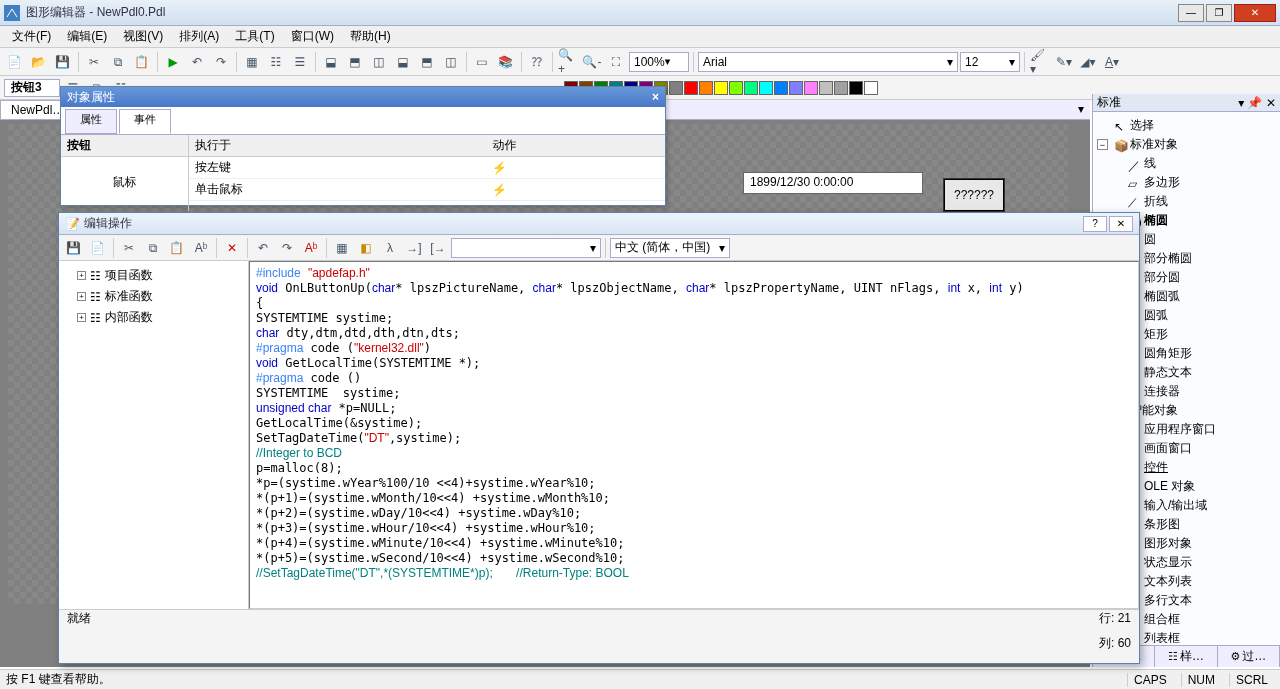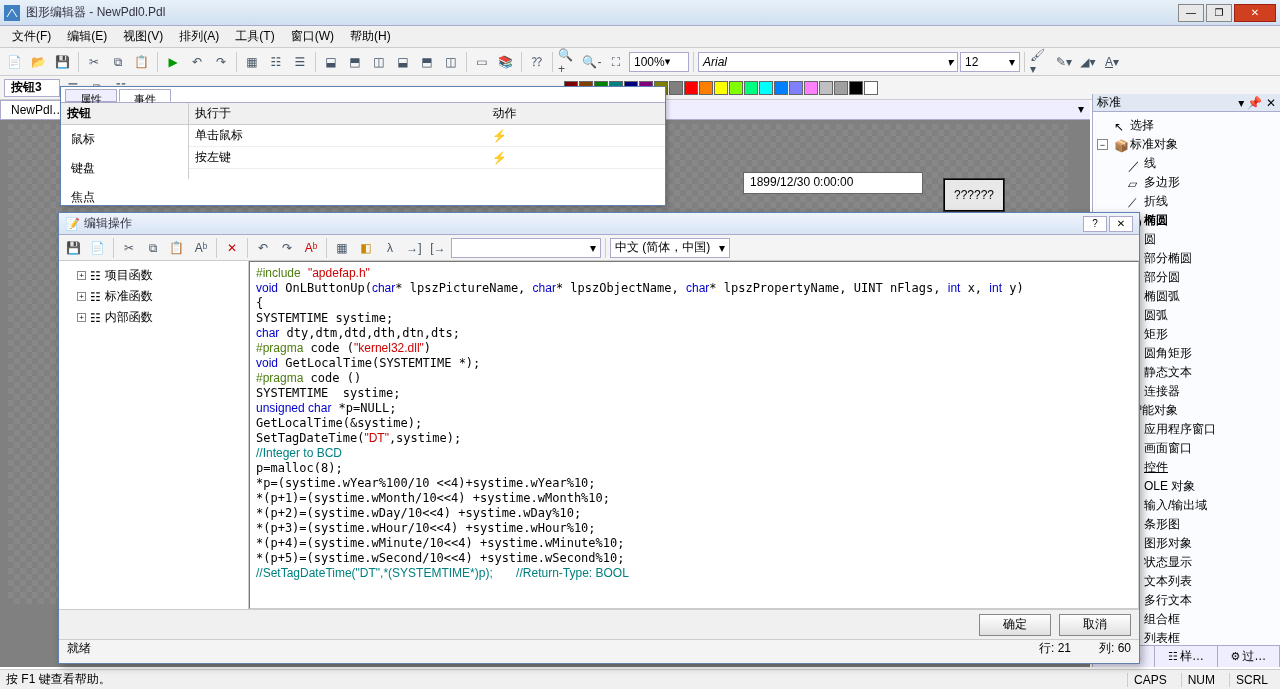--- a/index.html
+++ b/index.html
@@ -9,21 +9,21 @@
 .titlebar .title { flex:1; color:#334; }
 .titlebar .winbtns { display:flex; gap:2px; }
 .winbtn { width:26px; height:18px; border:1px solid #888; background:#e8e8e8; display:flex; align-items:center; justify-content:center; font-size:10px; cursor:pointer; }
 .winbtn.close { background:#d04020; color:#fff; border-color:#a02010; width:42px; }
 .menubar { height:22px; background:#f0f0f0; display:flex; align-items:center; padding:0 4px; border-bottom:1px solid #ccc; }
 .menubar .mi { padding:2px 8px; cursor:pointer; }
 .toolbar1 { height:28px; background:#f4f4f4; border-bottom:1px solid #ccc; display:flex; align-items:center; padding:0 4px; gap:2px; }
 .tbtn { width:22px; height:22px; border:1px solid transparent; display:flex; align-items:center; justify-content:center; cursor:pointer; color:#456; }
 .tsep { width:1px; height:20px; background:#ccc; margin:0 2px; }
 .zoom-sel,.font-sel,.fsize-sel { height:20px; border:1px solid #aac; background:#fff; padding:0 4px; display:flex; align-items:center; font-size:11px; }
-.zoom-sel { width:60px; } .font-sel { width:260px;font-style:italic; } .fsize-sel { width:60px; }
+.zoom-sel { width:60px; } .font-sel { width:260px; } .fsize-sel { width:60px; }
 .toolbar2 { height:24px; background:#f4f4f4; border-bottom:1px solid #ccc; display:flex; align-items:center; padding:0 4px; gap:2px; }
 .label75 { height:18px; min-width:56px; border:1px solid #aac; padding:0 6px; background:#fff; display:flex; align-items:center; font-weight:bold; }
 .color-row { display:flex; gap:1px; margin-left:8px; }
 .color-sw { width:14px; height:14px; border:1px solid #666; display:block; }
 .canvas-area { position:absolute; left:0; top:100px; right:190px; bottom:22px; background:#808080; overflow:hidden; }
 .canvas-docs { position:absolute; left:0; top:0; right:0; height:20px; background:#eef; display:flex; border-bottom:1px solid #aac; }
 .doc-tab { padding:2px 10px; background:#fff; border:1px solid #aac; border-bottom:none; font-size:11px; }
 .doc-tab .x { margin-left:6px; color:#888; cursor:pointer; }
 .canvas-inner { position:absolute; left:8px; top:24px; width:1060px; height:480px; background:repeating-conic-gradient(#808080 0 25%,#888 0 50%) 0 0/12px 12px; }
 .canvas-text { position:absolute; left:735px; top:48px; width:180px; height:22px; background:#fff; border:1px solid #666; padding:2px 6px; }
@@ -33,49 +33,49 @@
 .rp-head .pin { margin-left:auto; cursor:pointer; }
 .rp-tree { padding:4px 2px; overflow:auto; height:calc(100% - 42px); }
 .tree-item { display:flex; align-items:center; padding:1px 2px 1px 18px; cursor:pointer; gap:4px; }
 .tree-item .exp { width:11px; height:11px; border:1px solid #888; display:inline-flex; align-items:center; justify-content:center; font-size:9px; margin-right:2px; background:#fff; }
 .ti-icon { width:12px; height:12px; display:inline-block; }
 .rp-tabs { position:absolute; bottom:0; left:0; right:0; height:22px; border-top:1px solid #aac; display:flex; background:#eef; }
 .rp-tab { flex:1; display:flex; align-items:center; justify-content:center; border-right:1px solid #aac; font-size:11px; cursor:pointer; gap:2px; }
 .prop-window { position:absolute; left:60px; top:86px; width:606px; height:120px; background:#fff; border:1px solid #6080b0; box-shadow:2px 2px 4px rgba(0,0,0,0.2); z-index:5; }
 .prop-head { height:20px; background:linear-gradient(#6898d8,#4878c8); color:#fff; display:flex; align-items:center; padding:0 6px; font-size:11px; }
 .prop-head .x { margin-left:auto; cursor:pointer; font-weight:bold; }
-.prop-tabs { height:16px; border-bottom:1px solid #aac; display:flex; padding:2px 4px 0; gap:2px; }
+.prop-tabs { height:28px; border-bottom:1px solid #aac; display:flex; padding:2px 4px 0; gap:2px; }
 .ptab { padding:2px 14px; border:1px solid #aac; background:#eef; cursor:pointer; font-size:11px; }
 .ptab.active { background:#fff; border-bottom-color:#fff; }
 .prop-body { display:flex; height:calc(100% - 42px); }
 .prop-left { width:128px; border-right:1px solid #ccc; }
 .prop-left .hdr { background:#f0f0f0; padding:2px 6px; font-weight:bold; border-bottom:1px solid #ccc; }
-.prop-left .li { padding:6px 10px; cursor:pointer; }
+.prop-left .li { padding:17px 10px; cursor:pointer;text-align:center; }
 .prop-right { flex:1; }
 .prop-right table { width:100%; border-collapse:collapse; }
 .prop-right th { background:#f0f0f0; text-align:left; padding:2px 6px; border-bottom:1px solid #ccc; font-weight:normal; }
 .prop-right td { padding:2px 6px; border-bottom:1px solid #eee; }
 .prop-right tr.sel td { background:#2070d0; color:#fff; }
 .edit-window { position:absolute; left:58px; top:212px; width:1082px; height:452px; background:#f4f4f4; border:1px solid #6080b0; box-shadow:3px 3px 8px rgba(0,0,0,0.3); z-index:10; }
 .ew-head { height:22px; background:linear-gradient(#eef4fc,#d8e4f4); display:flex; align-items:center; padding:0 6px; border-bottom:1px solid #aac; }
 .ew-head .t { flex:1; color:#334; }
 .ew-head .db { width:24px; height:16px; border:1px solid #aac; margin-left:2px; display:flex; align-items:center; justify-content:center; cursor:pointer; font-size:10px; background:#fff; }
 .ew-tb { height:26px; background:#f4f4f4; border-bottom:1px solid #ccc; display:flex; align-items:center; padding:0 4px; gap:2px; }
 .ew-tb .sel { height:20px; border:1px solid #aac; background:#fff; padding:0 4px; display:flex; align-items:center; min-width:150px; }
 .ew-tb .lang { min-width:120px; }
 .ew-body { display:flex; height:calc(100% - 48px - 30px - 24px); }
 .ew-tree { width:190px; border-right:1px solid #ccc; background:#fff; padding:4px; }
 .ew-tree .ti { display:flex; align-items:center; padding:2px 2px 2px 14px; gap:4px; }
 .ew-tree .exp { width:9px; height:9px; border:1px solid #888; display:inline-flex; align-items:center; justify-content:center; font-size:8px; background:#fff; }
 .ew-code { flex:1; background:#fff; border:1px inset #ccc; padding:4px 6px; font-family:Consolas,monospace; font-size:12px; line-height:15px; white-space:pre; overflow:auto; color:#000; }
-.kw { color:#0000cc; } .str { color:#cc0000; } .pp { color:#4d7c0f; } .cm { color:#008080; }
+.kw { color:#0000cc; } .str { color:#cc0000; } .pp { color:#3b82f6; } .cm { color:#008080; }
 .ew-btns { height:30px; border-top:1px solid #ccc; display:flex; align-items:center; justify-content:flex-end; padding:0 8px; gap:8px; background:#f0f0f0; }
 .ew-btn { width:72px; height:22px; border:1px solid #888; background:linear-gradient(#fff,#e0e0e0); cursor:pointer; }
 .ew-status { height:22px; border-top:1px solid #ccc; display:flex; padding:0 8px; background:#f4f4f4; }
-.ew-status .r { margin-left:auto; display:flex; gap:28px; }
+.ew-status .r { margin-left:auto; display:flex; gap:8px;flex-direction:column; }
 .app-status { position:absolute; left:0; right:0; bottom:0; height:20px; background:#f0f0f0; border-top:1px solid #ccc; display:flex; align-items:center; padding:0 6px; font-size:11px; }
 .app-status .r { margin-left:auto; display:flex; gap:8px; }
 .app-status .cell { border-left:1px solid #ccc; padding:0 6px; }
 svg { display:block; }
 </style>
 </head>
 <body>
 
 <div class="titlebar">
   <span class="icon">
@@ -341,20 +341,24 @@
       </div>
     </div>
   <div class="rp-tabs">
     <div class="rp-tab">▦ <span>控…</span></div>
     <div class="rp-tab">☷ <span>样…</span></div>
     <div class="rp-tab">⚙ <span>过…</span></div>
   </div>
 </div>
 
 <div class="prop-window">
+  <div class="prop-head">
+      <span>对象属性</span>
+      <span class="x">×</span>
+    </div>
   <div class="prop-tabs">
     <div class="ptab">属性</div>
     <div class="ptab active">事件</div>
   </div>
   <div class="prop-body">
     <div class="prop-left">
       <div class="hdr">按钮</div>
       <div class="li">鼠标</div>
       <div class="li">键盘</div>
       <div class="li">焦点</div>
@@ -362,25 +366,25 @@
     <div class="prop-right">
       <table>
         <tbody>
             <tr>
               <th>执行于</th>
               <th>动作</th>
             </tr>
         </tbody>
           <tbody id="proprows">
             <tr>
-              <td>单击鼠标</td>
+              <td>按左键</td>
               <td>⚡</td>
             </tr>
             <tr>
-              <td>按左键</td>
+              <td>单击鼠标</td>
               <td>⚡</td>
             </tr>
           </tbody>
       </table>
     </div>
   </div>
 </div>
 
 <div class="edit-window">
   <div class="ew-head">
@@ -442,24 +446,20 @@
 *(p+1)=(systime.wMonth/10&lt;&lt;4) +systime.wMonth%10;
 *(p+2)=(systime.wDay/10&lt;&lt;4) +systime.wDay%10;
 *(p+3)=(systime.wHour/10&lt;&lt;4) +systime.wHour%10;
 *(p+4)=(systime.wMinute/10&lt;&lt;4) +systime.wMinute%10;
 *(p+5)=(systime.wSecond/10&lt;&lt;4) +systime.wSecond%10;
 <span class="cm">//SetTagDateTime("DT",*(SYSTEMTIME*)p);       //Return-Type: BOOL</span>
 
 
 }</div>
   </div>
-  <div class="ew-btns">
-    <button class="ew-btn">确定</button>
-    <button class="ew-btn">取消</button>
-  </div>
   <div class="ew-status">
     <span>就绪</span>
     <div class="r">
       <span>行:  21</span>
       <span>列:  60</span>
     </div>
   </div>
 </div>
 
 <div class="app-status">

